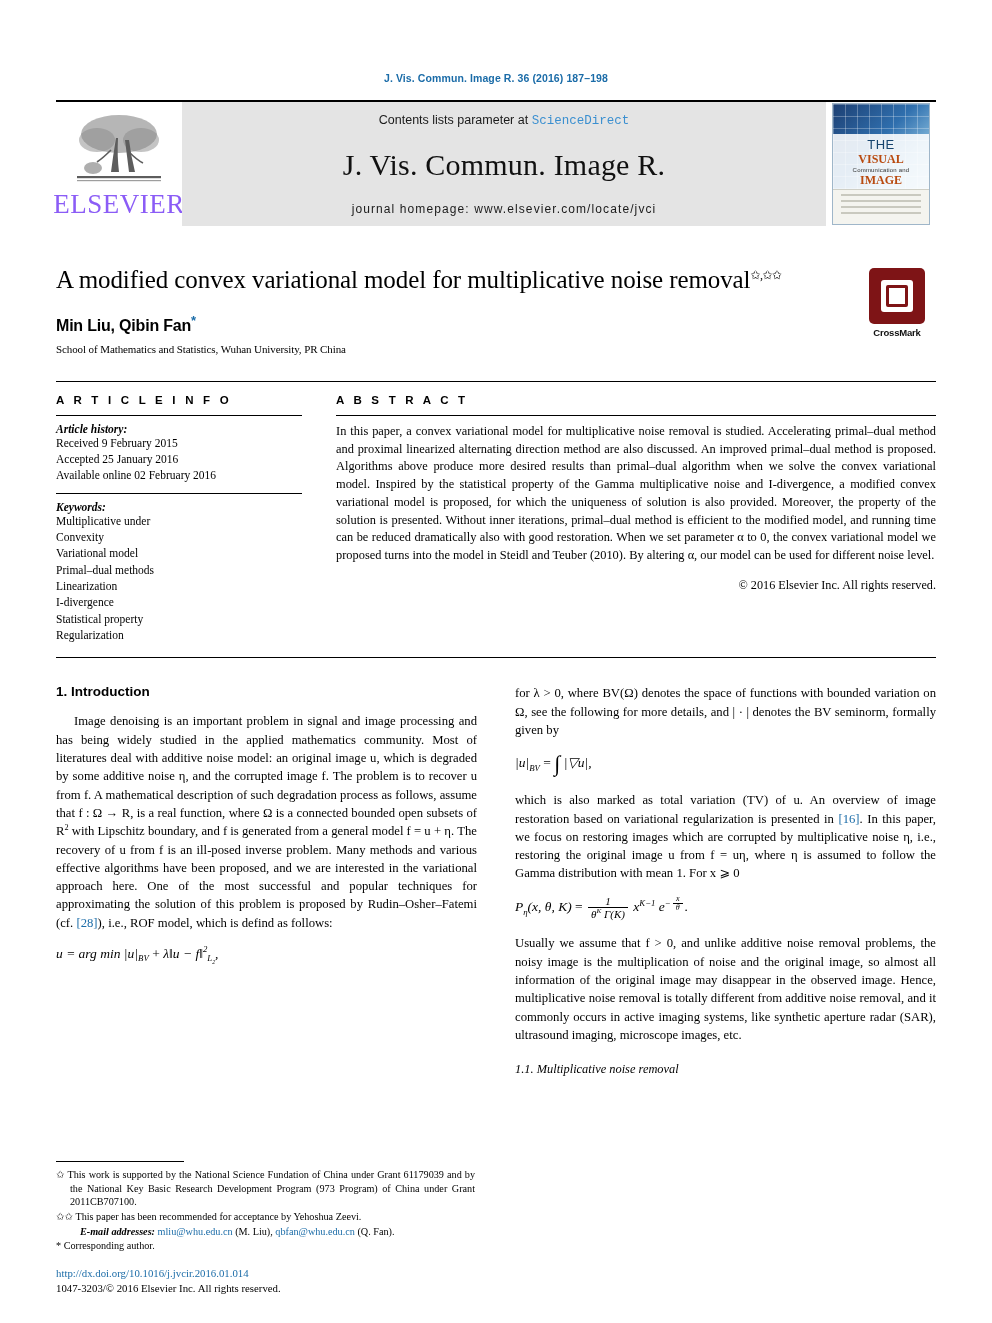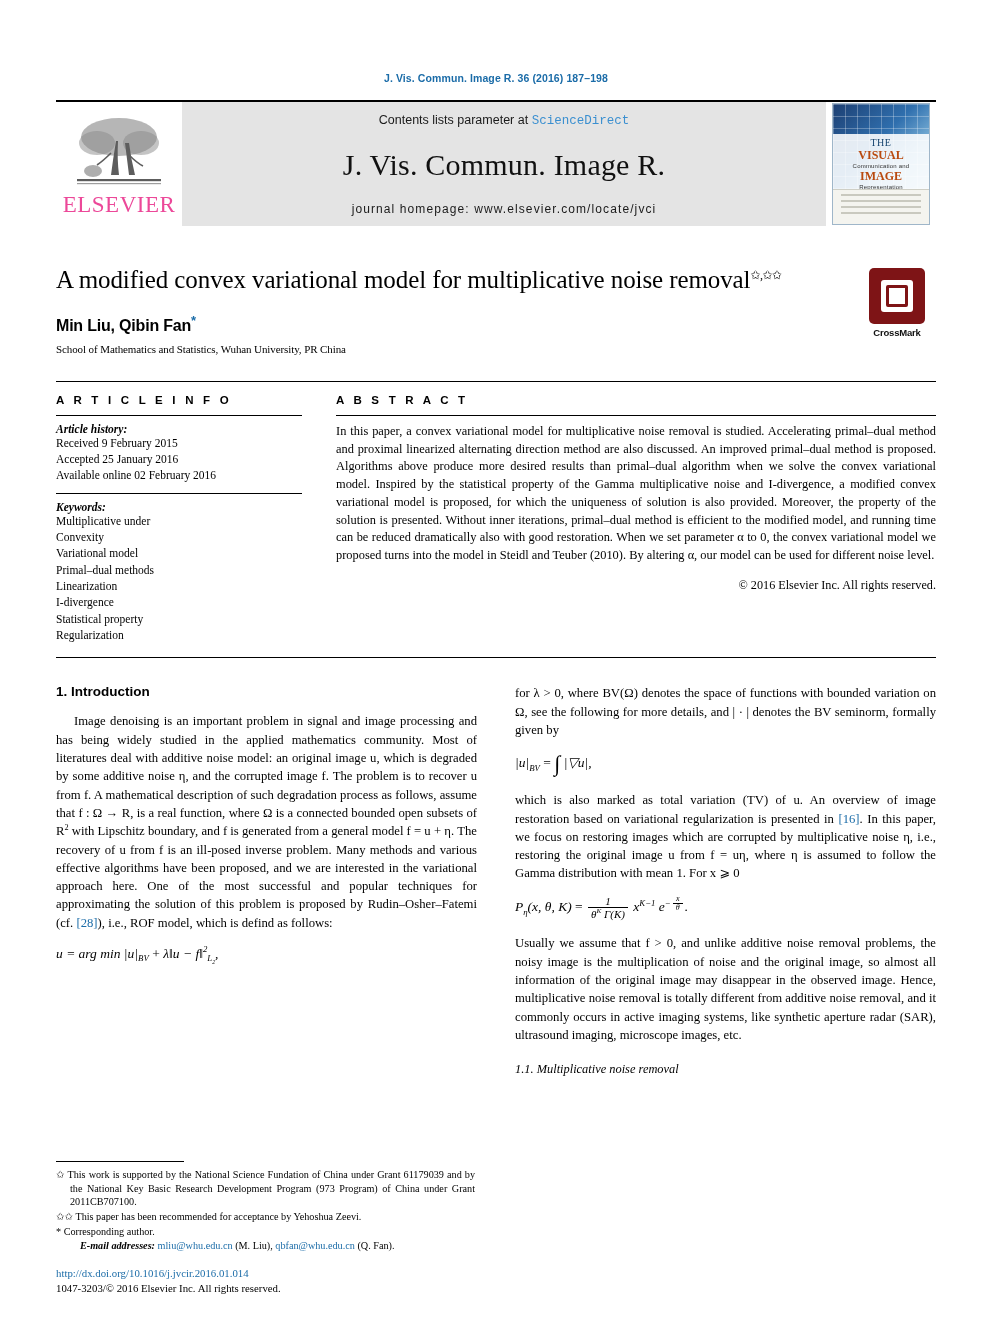--- a/index.html
+++ b/index.html
@@ -46,23 +46,23 @@
     width: 126px;
     flex: 0 0 126px;
     display: flex;
     flex-direction: column;
     align-items: center;
     justify-content: center;
     padding-top: 2px;
   }
   .tree-wrap { width: 96px; height: 78px; }
   .elsevier-word {
-    color: #ec4899;
-    font-family: "Liberation Serif", serif;
-    font-size: 23px;
+    color: #8b5cf6;
+    font-family: "Liberation Serif", serif;
+    font-size: 27px;
     letter-spacing: .5px;
     margin-top: 1px;
   }
   .mast-center {
     flex: 1 1 auto;
     background: #e4e4e4;
     display: flex;
     flex-direction: column;
     align-items: center;
     justify-content: space-between;
@@ -107,21 +107,21 @@
       linear-gradient(rgba(255,255,255,.28) 1px, transparent 1px),
       linear-gradient(90deg, rgba(255,255,255,.28) 1px, transparent 1px);
     background-size: 12px 12px;
   }
   .cover-band {
     position:absolute; left:0; right:0; top:30px;
     background: rgba(255,255,255,.88);
     text-align:center; padding:3px 0 4px 0;
   }
   .cover-band .t1 {
-    font-family:Liberation Serif, serif; font-size:10px; color:#16446e; letter-spacing:.5px;
+    font-family:Liberation Sans, sans-serif; font-size:13px; color:#16446e; letter-spacing:.5px;
   }
   .cover-band .t2 {
     font-family:"Liberation Sans", sans-serif; font-size:6px; color:#333; letter-spacing:.2px;
   }
   .cover-band .t3 {
     font-family:"Liberation Serif", serif; font-size:12px; color:#b94a0f; font-weight:bold;
   }
   .cover-bottom {
     position:absolute; left:0; right:0; bottom:0; height:34px; background:#f4f4ef;
     border-top:1px solid #cfcfc6;
@@ -437,21 +437,21 @@
       </div>
       <p class="para noindent">Usually we assume that f &gt; 0, and unlike additive noise removal problems, the noisy image is the multiplication of noise and the original image, so almost all information of the original image may disappear in the observed image. Hence, multiplicative noise removal is totally different from additive noise removal, and it commonly occurs in active imaging systems, like synthetic aperture radar (SAR), ultrasound imaging, microscope images, etc.</p>
       <h3 class="subsec">1.1. Multiplicative noise removal</h3>
     </div>
   </div>
 
   <div class="footnotes">
     <div class="fn-rule"></div>
     <p class="fn">✩ This work is supported by the National Science Fundation of China under Grant 61179039 and by the National Key Basic Research Development Program (973 Program) of China under Grant 2011CB707100.</p>
     <p class="fn">✩✩ This paper has been recommended for acceptance by Yehoshua Zeevi.</p>
+    <p class="fn fn-email"><span class="lbl">E-mail addresses:</span> <span class="link">mliu@whu.edu.cn</span><span> (M. Liu), </span><span class="link">qbfan@whu.edu.cn</span><span> (Q. Fan).</span></p>
     <p class="fn">* Corresponding author.</p>
-    <p class="fn fn-email"><span class="lbl">E-mail addresses:</span> <span class="link">mliu@whu.edu.cn</span><span> (M. Liu), </span><span class="link">qbfan@whu.edu.cn</span><span> (Q. Fan).</span></p>
     <div class="doi-block">
       <div class="doi">http://dx.doi.org/10.1016/j.jvcir.2016.01.014</div>
       <div class="issn">1047-3203/© 2016 Elsevier Inc. All rights reserved.</div>
     </div>
   </div>
 
 </div>
 
 </body></html>

